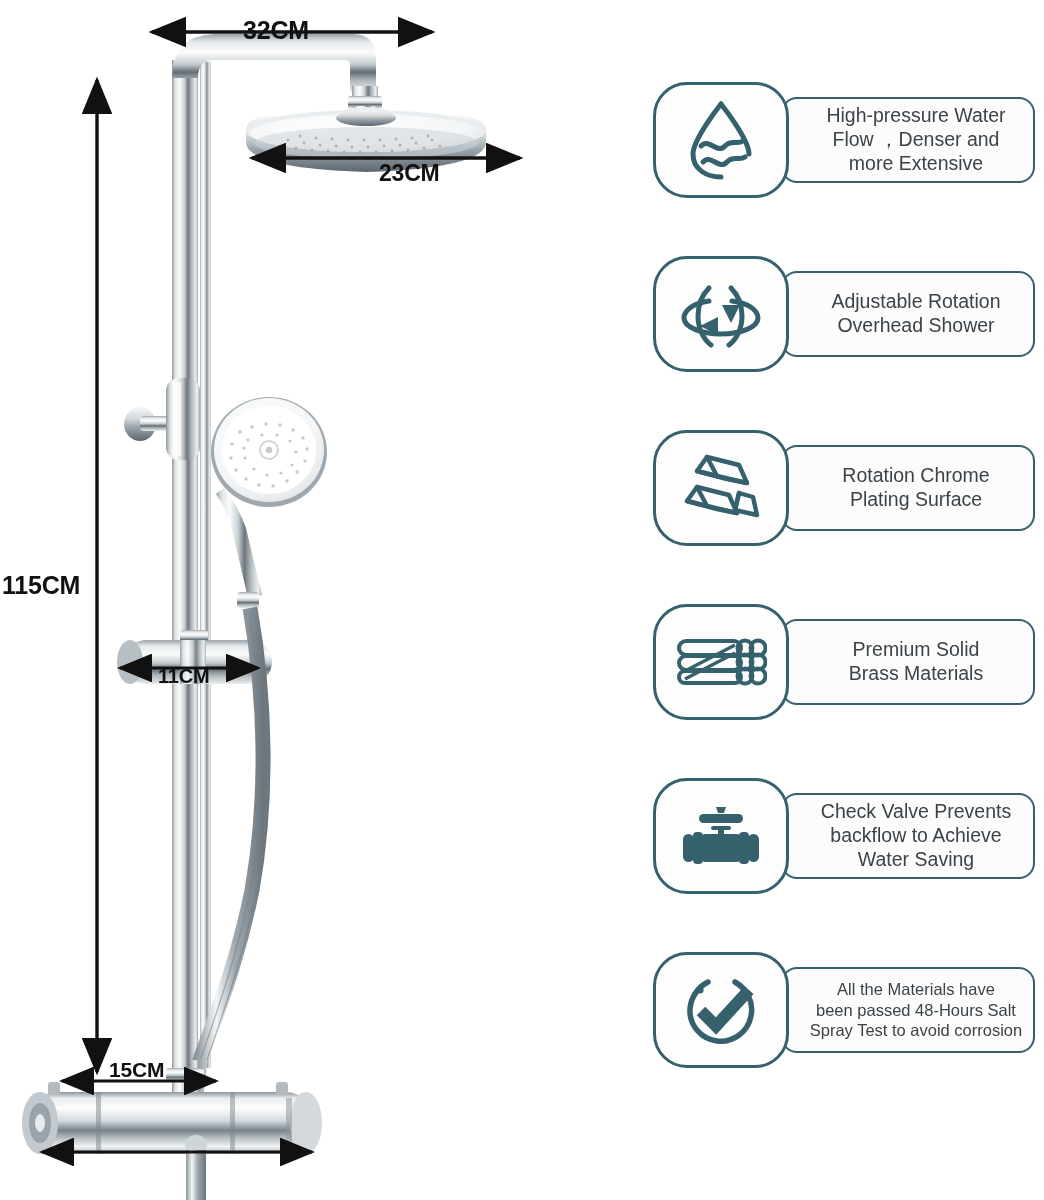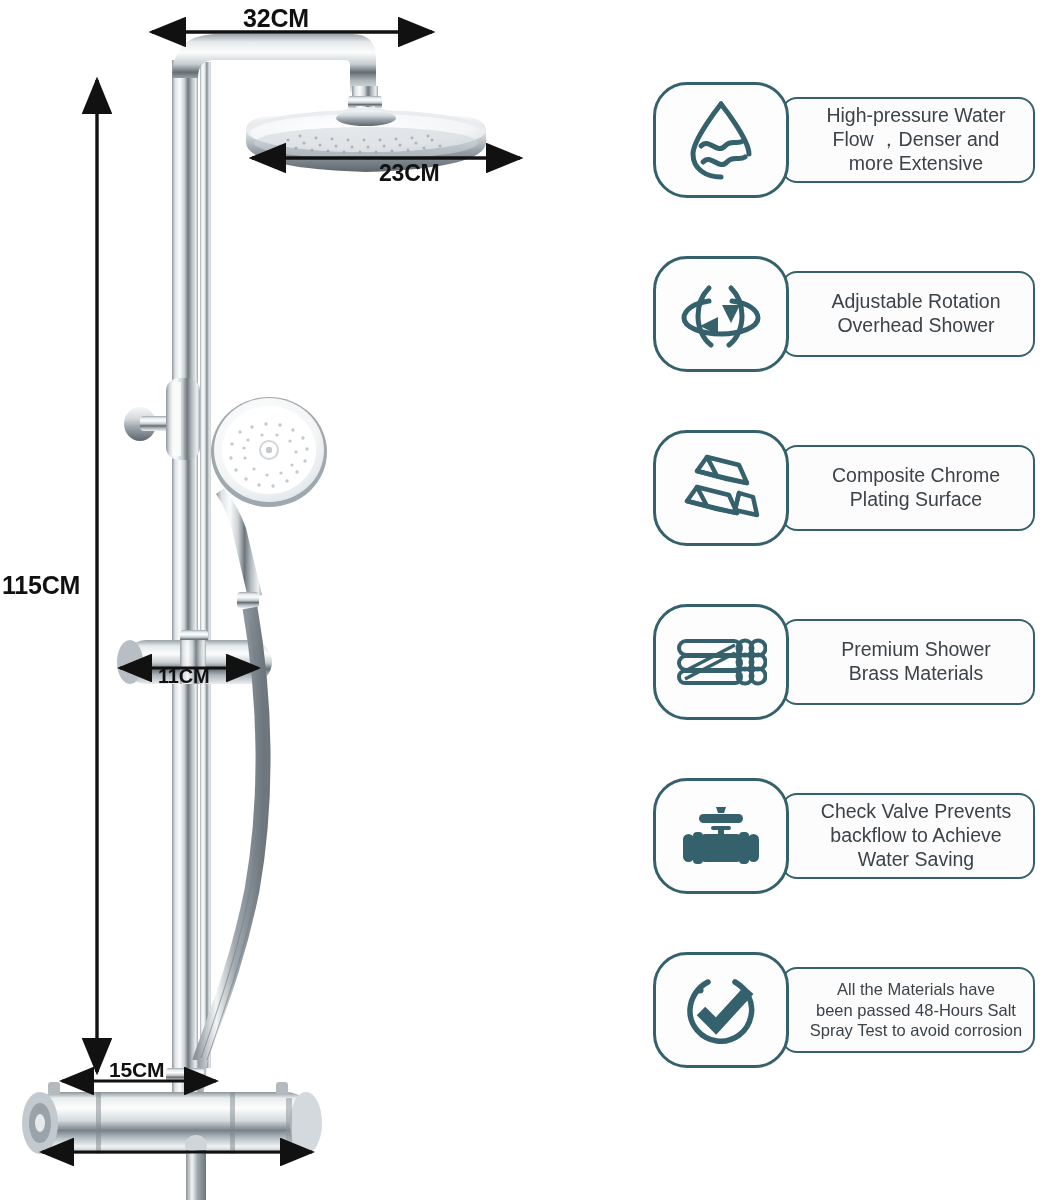--- a/index.html
+++ b/index.html
@@ -26,21 +26,21 @@
   #product-svg { display: block; }
 
   .dim-label {
     position: absolute;
     font-family: "Liberation Sans", sans-serif;
     font-weight: 700;
     color: #111111;
     white-space: nowrap;
     letter-spacing: -0.2px;
   }
-  #dim-32cm { left: 243px; top: 4px;  font-size: 25px; }
+  #dim-32cm { left: 243px; top: 16px;  font-size: 25px; }
   #dim-23cm { left: 355px; top: 160px; font-size: 23px; margin-left: 24px; }
   #dim-115cm{ left: 2px;   top: 571px; font-size: 25px; }
   #dim-11cm { left: 158px; top: 665px; font-size: 20px; }
   #dim-15cm { left: 109px; top: 1058px; font-size: 21px; }
   #dim-27cm { left: 196px; top: 1212px; font-size: 21px; }
 
   
   #features-panel {
     position: absolute;
     left: 640px; top: 0;
@@ -345,21 +345,21 @@
         <path d="M44,34 L62,34 L53,52 Z" fill="#34616c"></path>
 
         <path d="M22,55 L40,46 L40,64 Z" fill="#34616c"></path>
       </svg>
     </div>
   </div>
 
   <div class="feature-card" style="top:430px">
     <div class="card-pill">
       <div class="card-text">
-        <span>Composite Chrome</span><br>
+        <span>Rotation Chrome</span><br>
         <span>Plating Surface</span>
       </div>
     </div>
     <div class="icon-box">
       <svg width="88" height="78" viewBox="0 0 88 78">
         <g fill="none" stroke="#34616c" stroke-width="4.4" stroke-linejoin="round" stroke-linecap="round">
 
           <path d="M30,8 L62,16 L70,34 L40,27 Z"></path>
           <path d="M30,8 L20,22 L40,27"></path>
           <path d="M20,22 L50,30 L70,34"></path>
@@ -371,21 +371,21 @@
           <path d="M62,44 L76,48 L80,66 L58,61 Z"></path>
           <path d="M62,44 L58,61"></path>
         </g>
       </svg>
     </div>
   </div>
 
   <div class="feature-card" style="top:604px">
     <div class="card-pill">
       <div class="card-text">
-        <span>Premium Shower</span><br>
+        <span>Premium Solid</span><br>
         <span>Brass Materials</span>
       </div>
     </div>
     <div class="icon-box">
       <svg width="92" height="62" viewBox="0 0 92 62">
         <g fill="none" stroke="#34616c" stroke-width="4">
 
           <rect x="4" y="10" width="62" height="14" rx="7"></rect>
           <rect x="4" y="25" width="62" height="14" rx="7"></rect>
           <rect x="4" y="40" width="62" height="12" rx="6"></rect>

